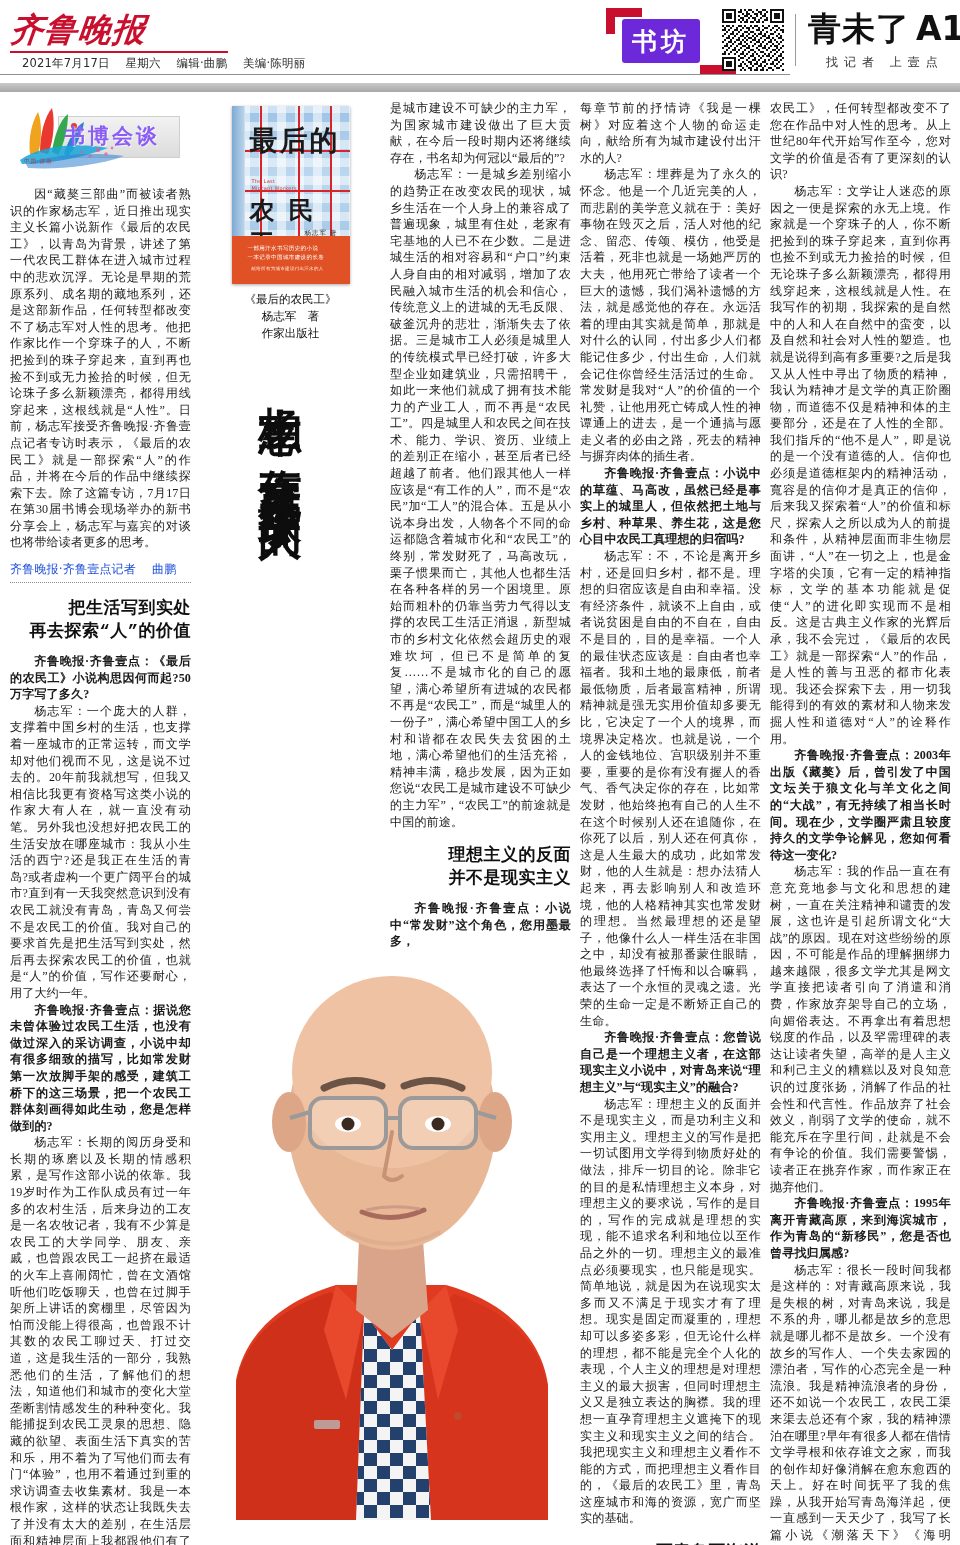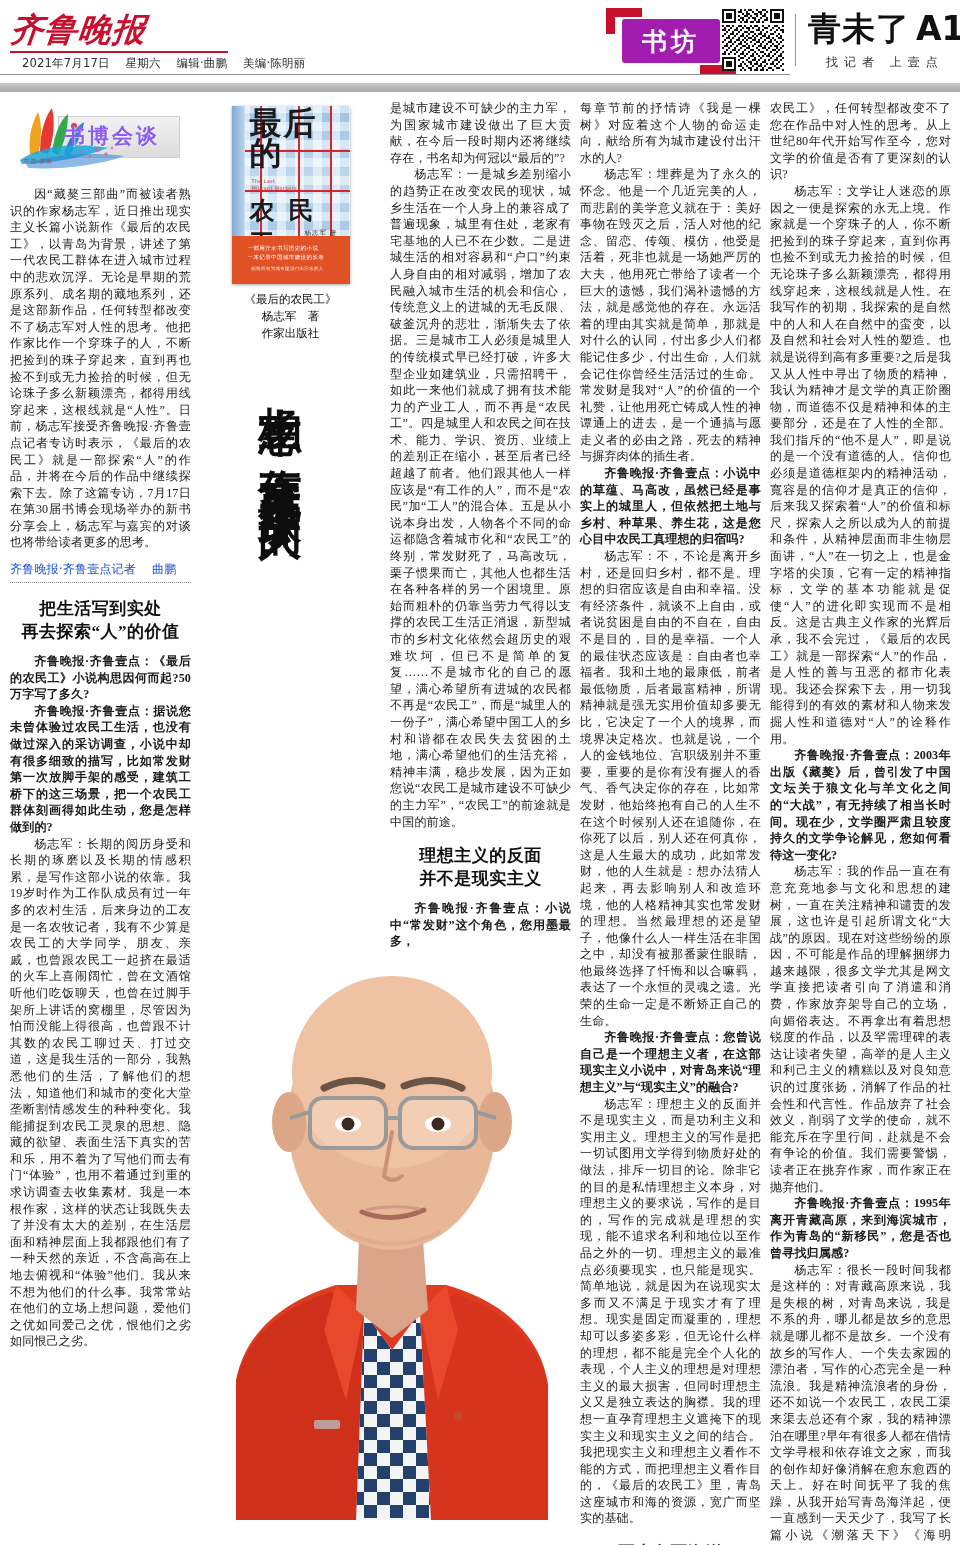--- a/index.html
+++ b/index.html
@@ -30,22 +30,22 @@
   }
   .dateline span { margin-right:12px; }
 
   
   .shufang-zone { position:absolute; left:606px; top:8px; width:130px; height:66px; }
   .bracket-tl { position:absolute; left:0; top:0; width:36px; height:9px; background:#c8102e; }
   .bracket-tl2 { position:absolute; left:0; top:0; width:9px; height:26px; background:#c8102e; }
   .bracket-br { position:absolute; right:0; bottom:0; width:36px; height:9px; background:#c8102e; }
   .bracket-br2 { position:absolute; right:0; bottom:0; width:9px; height:26px; background:#c8102e; }
   .shufang-badge {
-    position:absolute; left:16px; top:11px; width:98px; height:44px;
-    background:#a21caf; border-radius:3px;
+    position:absolute; left:16px; top:11px; width:78px; height:44px;
+    background:#6d28d9; border-radius:3px;
     color:#fff; font-size:25px; font-weight:bold; letter-spacing:4px;
     display:flex; align-items:center; justify-content:center;
     font-family:"DejaVu Sans","Liberation Sans",sans-serif;
   }
 
   
   .qr { position:absolute; left:722px; top:9px; width:62px; height:62px; background:#fff; }
   .qr svg { display:block; }
 
   .hdr-div { position:absolute; left:795px; top:14px; width:1px; height:52px; background:#9a9a9a; }
@@ -108,23 +108,23 @@
 
   .byline {
     font-family:"DejaVu Sans","Liberation Sans",sans-serif;
     font-size:12px; font-weight:normal; color:#1d4ed8;
     margin:10px 0 2px 0; letter-spacing:.2px; white-space:nowrap;
   }
   .byline .name { margin-left:16px; }
   .dotrule { width:100%; height:0; border-top:1px dotted #8a8a8a; margin:4px 0 14px 0; }
 
   .subhead {
-    font-family:Liberation Serif, serif;
+    font-family:Liberation Mono, monospace;
     font-size:17px; font-weight:bold; color:#111;
-    text-align:center; line-height:23px; letter-spacing:.5px;
+    text-align:right; line-height:23px; letter-spacing:.5px;
     margin:14px 0 10px 0;
   }
 
   
   .bookwrap { width:181px; display:flex; flex-direction:column; align-items:center; }
   .bookcover {
     position:relative; width:118px; height:178px; margin-top:6px;
     background:
       repeating-linear-gradient(90deg, rgba(255,255,255,.0) 0 9px, rgba(255,255,255,.55) 9px 18px),
       repeating-linear-gradient(0deg, rgba(255,255,255,.0) 0 9px, rgba(255,255,255,.5) 9px 18px),
@@ -132,23 +132,23 @@
     box-shadow:0 1px 3px rgba(0,0,0,.35);
     overflow:hidden;
   }
   .bookcover .spine {
     position:absolute; left:0; top:0; width:13px; height:100%;
     background:linear-gradient(90deg,#7fa9d4,#b8d3ea);
     border-right:1px solid rgba(255,255,255,.6);
   }
   .bookcover .gl { position:absolute; background:#d7262b; }
   .bookcover .title {
-    position:absolute; left:18px; top:2px; width:96px;
-    font-family:"DejaVu Sans","Liberation Sans",sans-serif;
-    font-size:32px; font-weight:bold; color:#1a1a1a;
+    position:absolute; left:18px; top:20px; width:96px;
+    font-family:"DejaVu Sans","Liberation Sans",sans-serif;
+    font-size:28px; font-weight:bold; color:#1a1a1a;
     line-height:30px; letter-spacing:2px;
   }
   .bookcover .eng {
     position:absolute; left:20px; top:72px;
     font-size:5px; color:#c03a3a; line-height:7px;
     font-family:"DejaVu Sans",sans-serif; letter-spacing:.3px;
   }
   .bookcover .title2 {
     position:absolute; left:18px; top:88px;
     font-family:"DejaVu Sans","Liberation Sans",sans-serif;
@@ -529,20 +529,21 @@
     </div>
     <div class="dotrule"></div>
 
     <div class="subhead">
       <div>把生活写到实处</div>
       <div>再去探索“人”的价值</div>
     </div>
 
     <div class="body-text">
       <p class="qmark">齐鲁晚报·齐鲁壹点：《最后的农民工》小说构思因何而起?50万字写了多久?</p>
+      <p>杨志军：一个庞大的人群，支撑着中国乡村的生活，也支撑着一座城市的正常运转，而文学却对他们视而不见，这是说不过去的。20年前我就想写，但我又相信比我更有资格写这类小说的作家大有人在，就一直没有动笔。另外我也没想好把农民工的生活安放在哪座城市：我从小生活的西宁?还是我正在生活的青岛?或者虚构一个更广阔平台的城市?直到有一天我突然意识到没有农民工就没有青岛，青岛又何尝不是农民工的价值。我对自己的要求首先是把生活写到实处，然后再去探索农民工的价值，也就是“人”的价值，写作还要耐心，用了大约一年。</p>
       <p class="qmark">齐鲁晚报·齐鲁壹点：据说您未曾体验过农民工生活，也没有做过深入的采访调查，小说中却有很多细致的描写，比如常发财第一次放脚手架的感受，建筑工桥下的这三场景，把一个农民工群体刻画得如此生动，您是怎样做到的?</p>
       <p>杨志军：长期的阅历身受和长期的琢磨以及长期的情感积累，是写作这部小说的依靠。我19岁时作为工作队成员有过一年多的农村生活，后来身边的工友是一名农牧记者，我有不少算是农民工的大学同学、朋友、亲戚，也曾跟农民工一起挤在最适的火车上喜闹阔忙，曾在文酒馆听他们吃饭聊天，也曾在过脚手架所上讲话的窝棚里，尽管因为怕而没能上得很高，也曾跟不计其数的农民工聊过天、打过交道，这是我生活的一部分，我熟悉他们的生活，了解他们的想法，知道他们和城市的变化大堂垄断割情感发生的种种变化。我能捕捉到农民工灵泉的思想、隐藏的欲望、表面生活下真实的苦和乐，用不着为了写他们而去有门“体验”，也用不着通过到重的求访调查去收集素材。我是一本根作家，这样的状态让我既失去了并没有太大的差别，在生活层面和精神层面上我都跟他们有了一种天然的亲近，不含高高在上地去俯视和“体验”他们。我从来不想为他们的什么事。我常常站在他们的立场上想问题，爱他们之优如同爱己之优，恨他们之劣如同恨己之劣。</p>
 
     </div>
   </div>
 
   <div class="col c2">
     <div class="bookwrap">
       <div class="bookcover">
         <div class="spine"></div>

